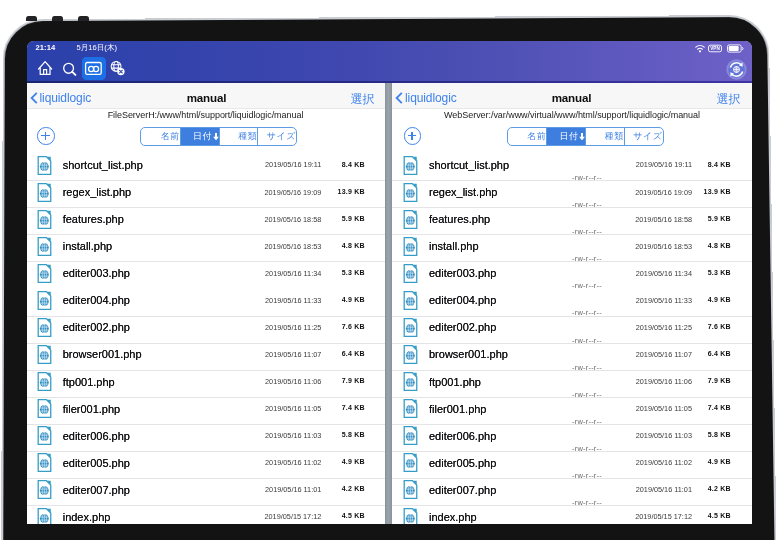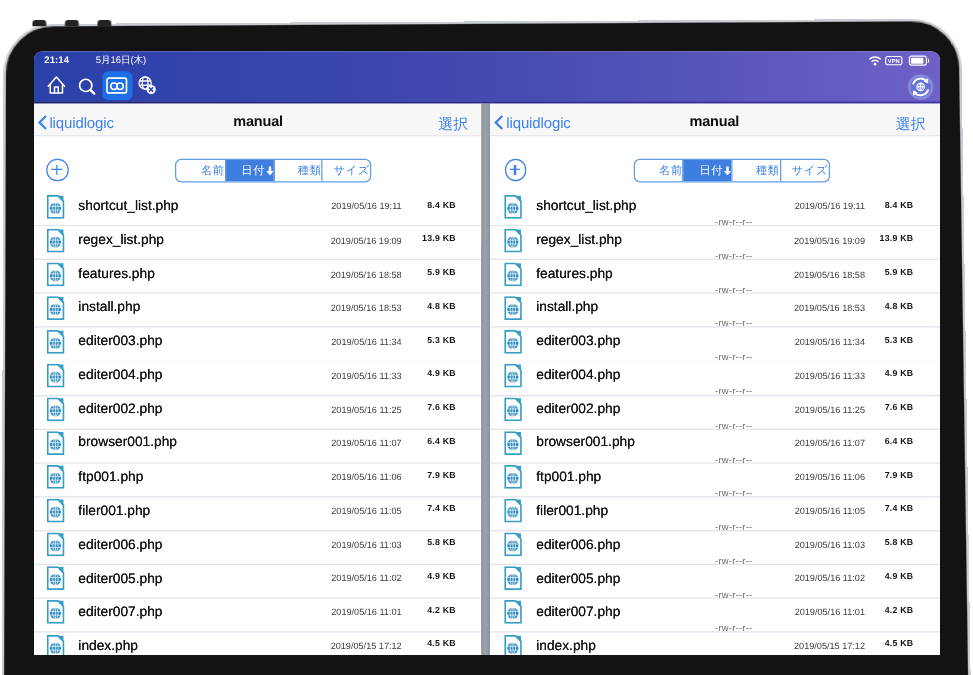--- a/index.html
+++ b/index.html
@@ -135,20 +135,22 @@
     <div class="navback" style="left:13px">liquidlogic</div>
     <div class="navttl" style="left:80px;width:200px">manual</div>
     <div class="navsel" style="left:324px">選択</div>
     <svg class="abs" style="left:368.5px;top:9px" width="8" height="12" viewBox="0 0 8 12">
         <path d="M6.8,0.8 L1.6,6 L6.8,11.2" stroke="#3E82EC" stroke-width="1.8" fill="none"></path>
       </svg>
     <div class="navback" style="left:378.5px">liquidlogic</div>
     <div class="navttl" style="left:445px;width:200px">manual</div>
     <div class="navsel" style="left:690px">選択</div>
 
+    <div class="path" style="left:0;width:358px">FileServerH:/www/html/support/liquidlogic/manual</div>
+    <div class="path" style="left:366px;width:359px">WebServer:/var/www/virtual/www/html/support/liquidlogic/manual</div>
 
     <div class="plus" style="left:10.7px"></div>
     <div class="plus" style="left:377px"></div>
 
     <div class="seg" style="left:113.5px;width:157px">
       <div>名前</div>
         <div class="on">日付<svg width="6" height="7.5" viewBox="0 0 6 7.5" style="vertical-align:-1px;margin-left:0.5px">
             <path d="M2,0 H4 V3.8 H5.9 L3,7.4 L0.1,3.8 H2 Z" fill="#ffffff"></path>
           </svg></div>
         <div>種類</div>

